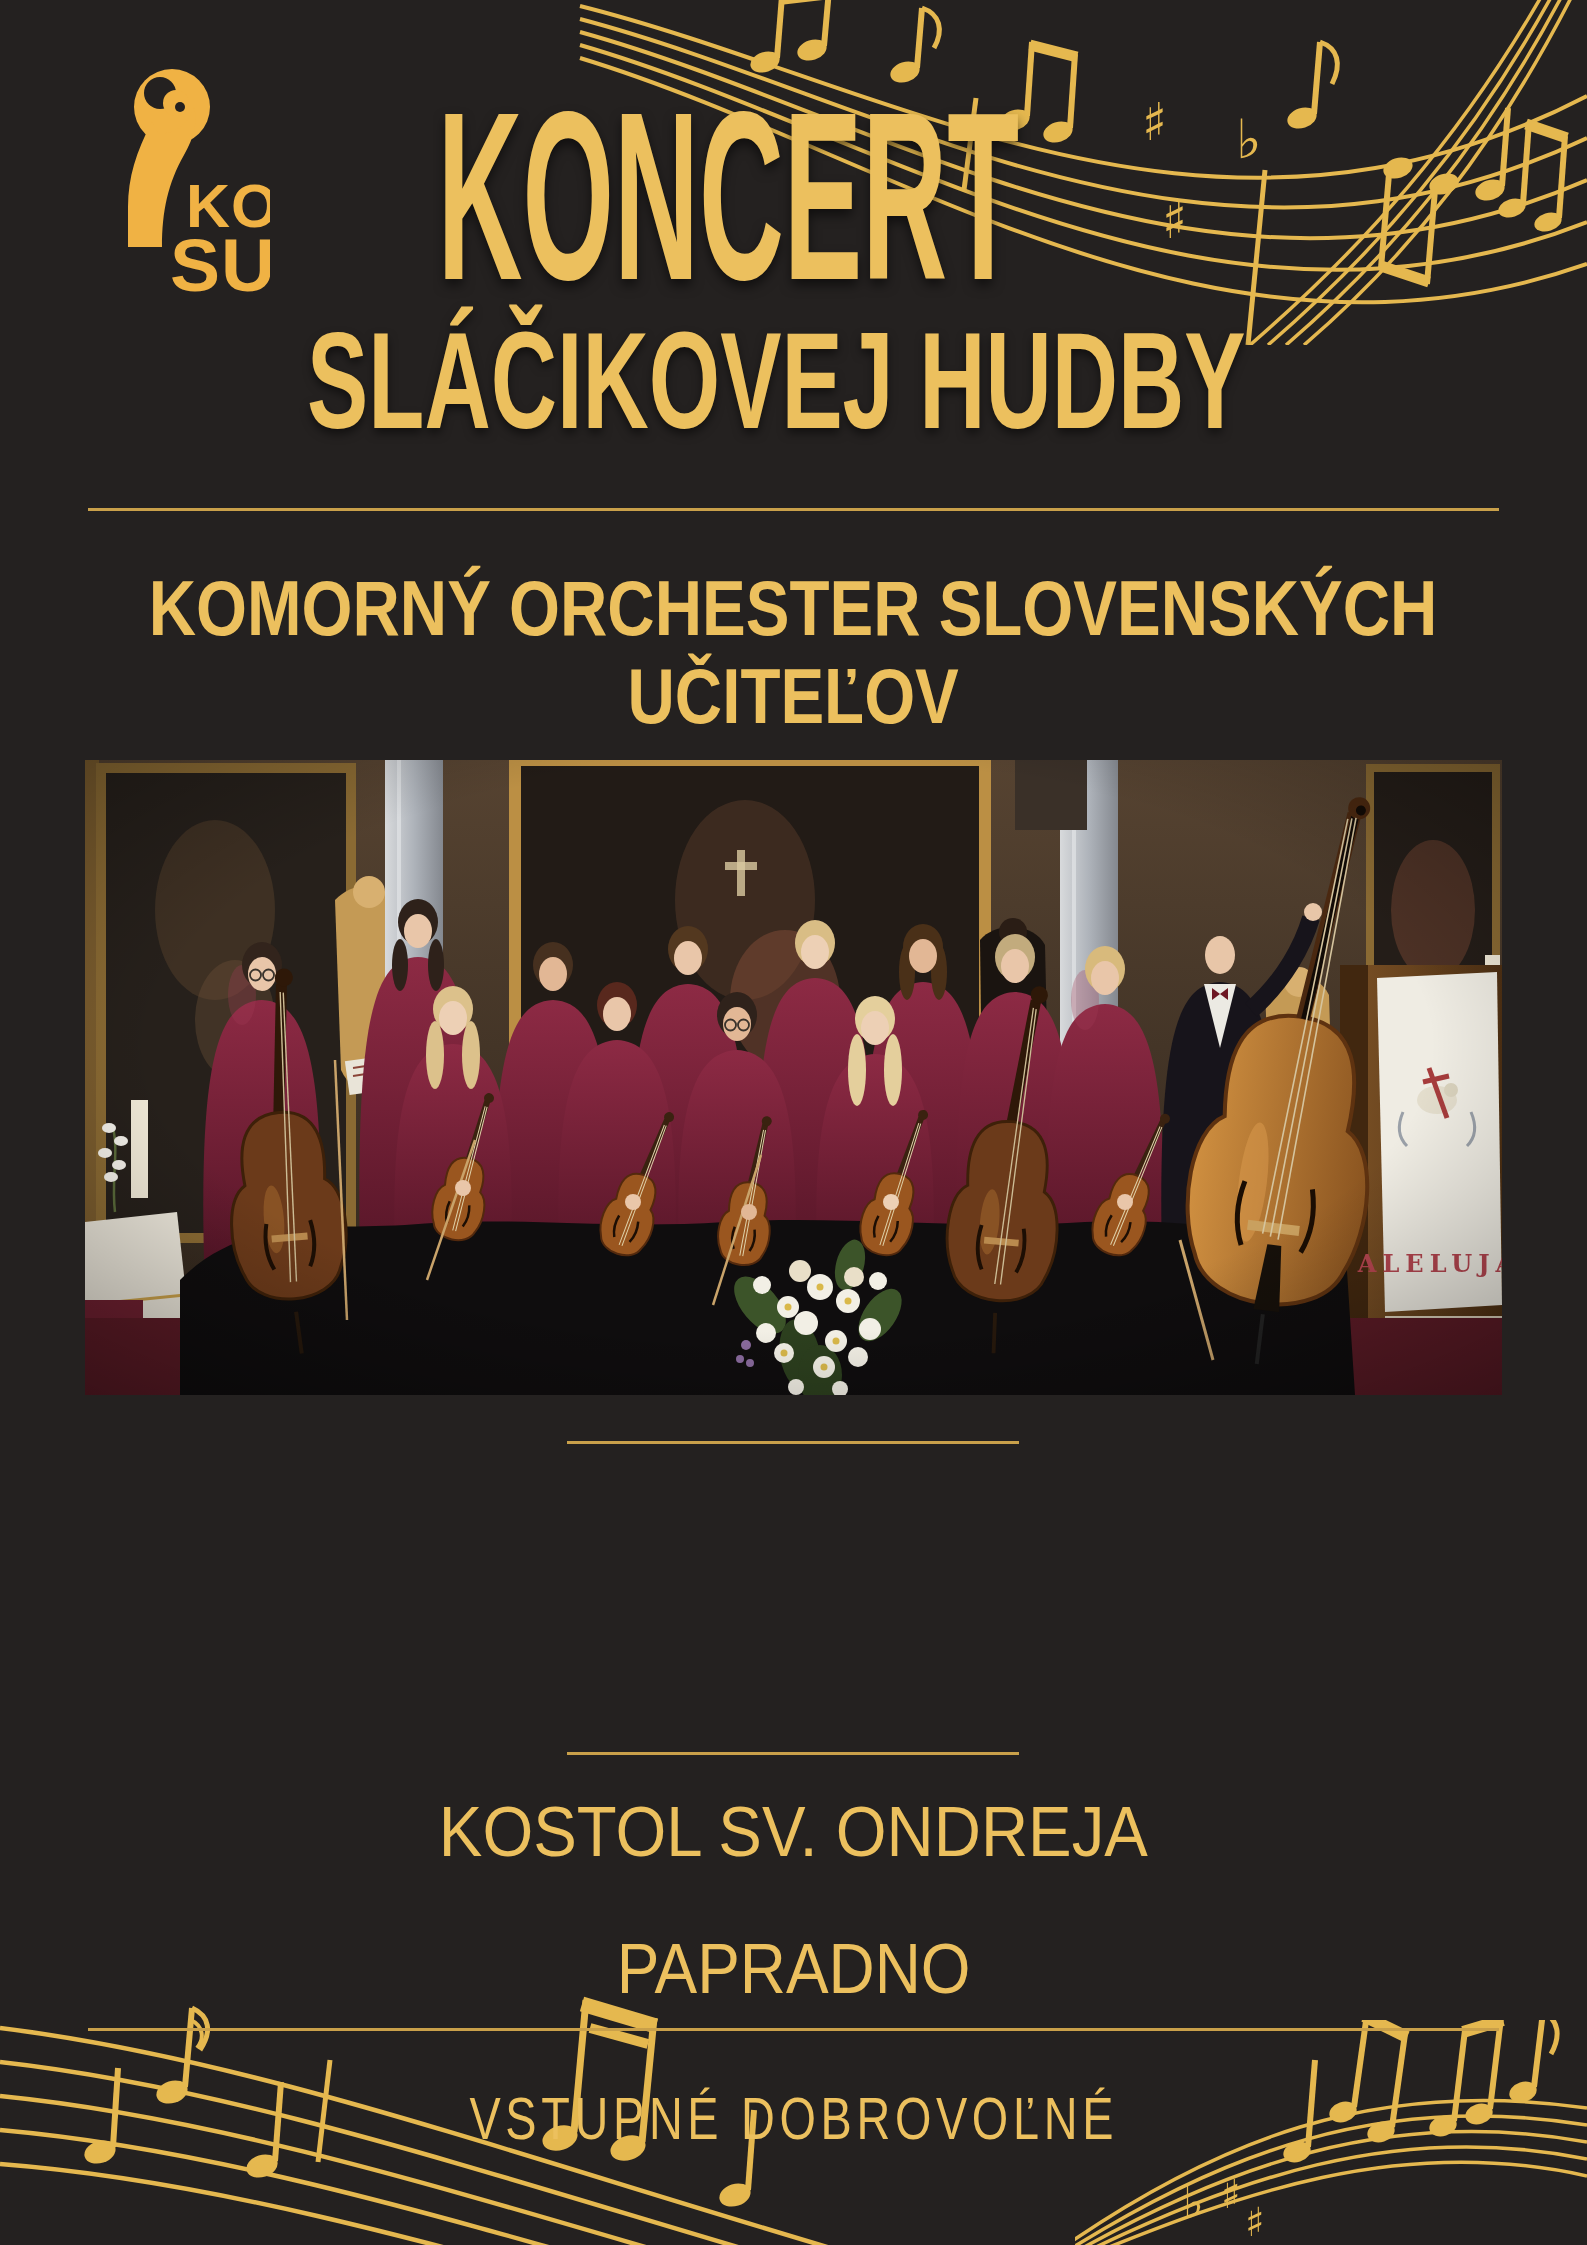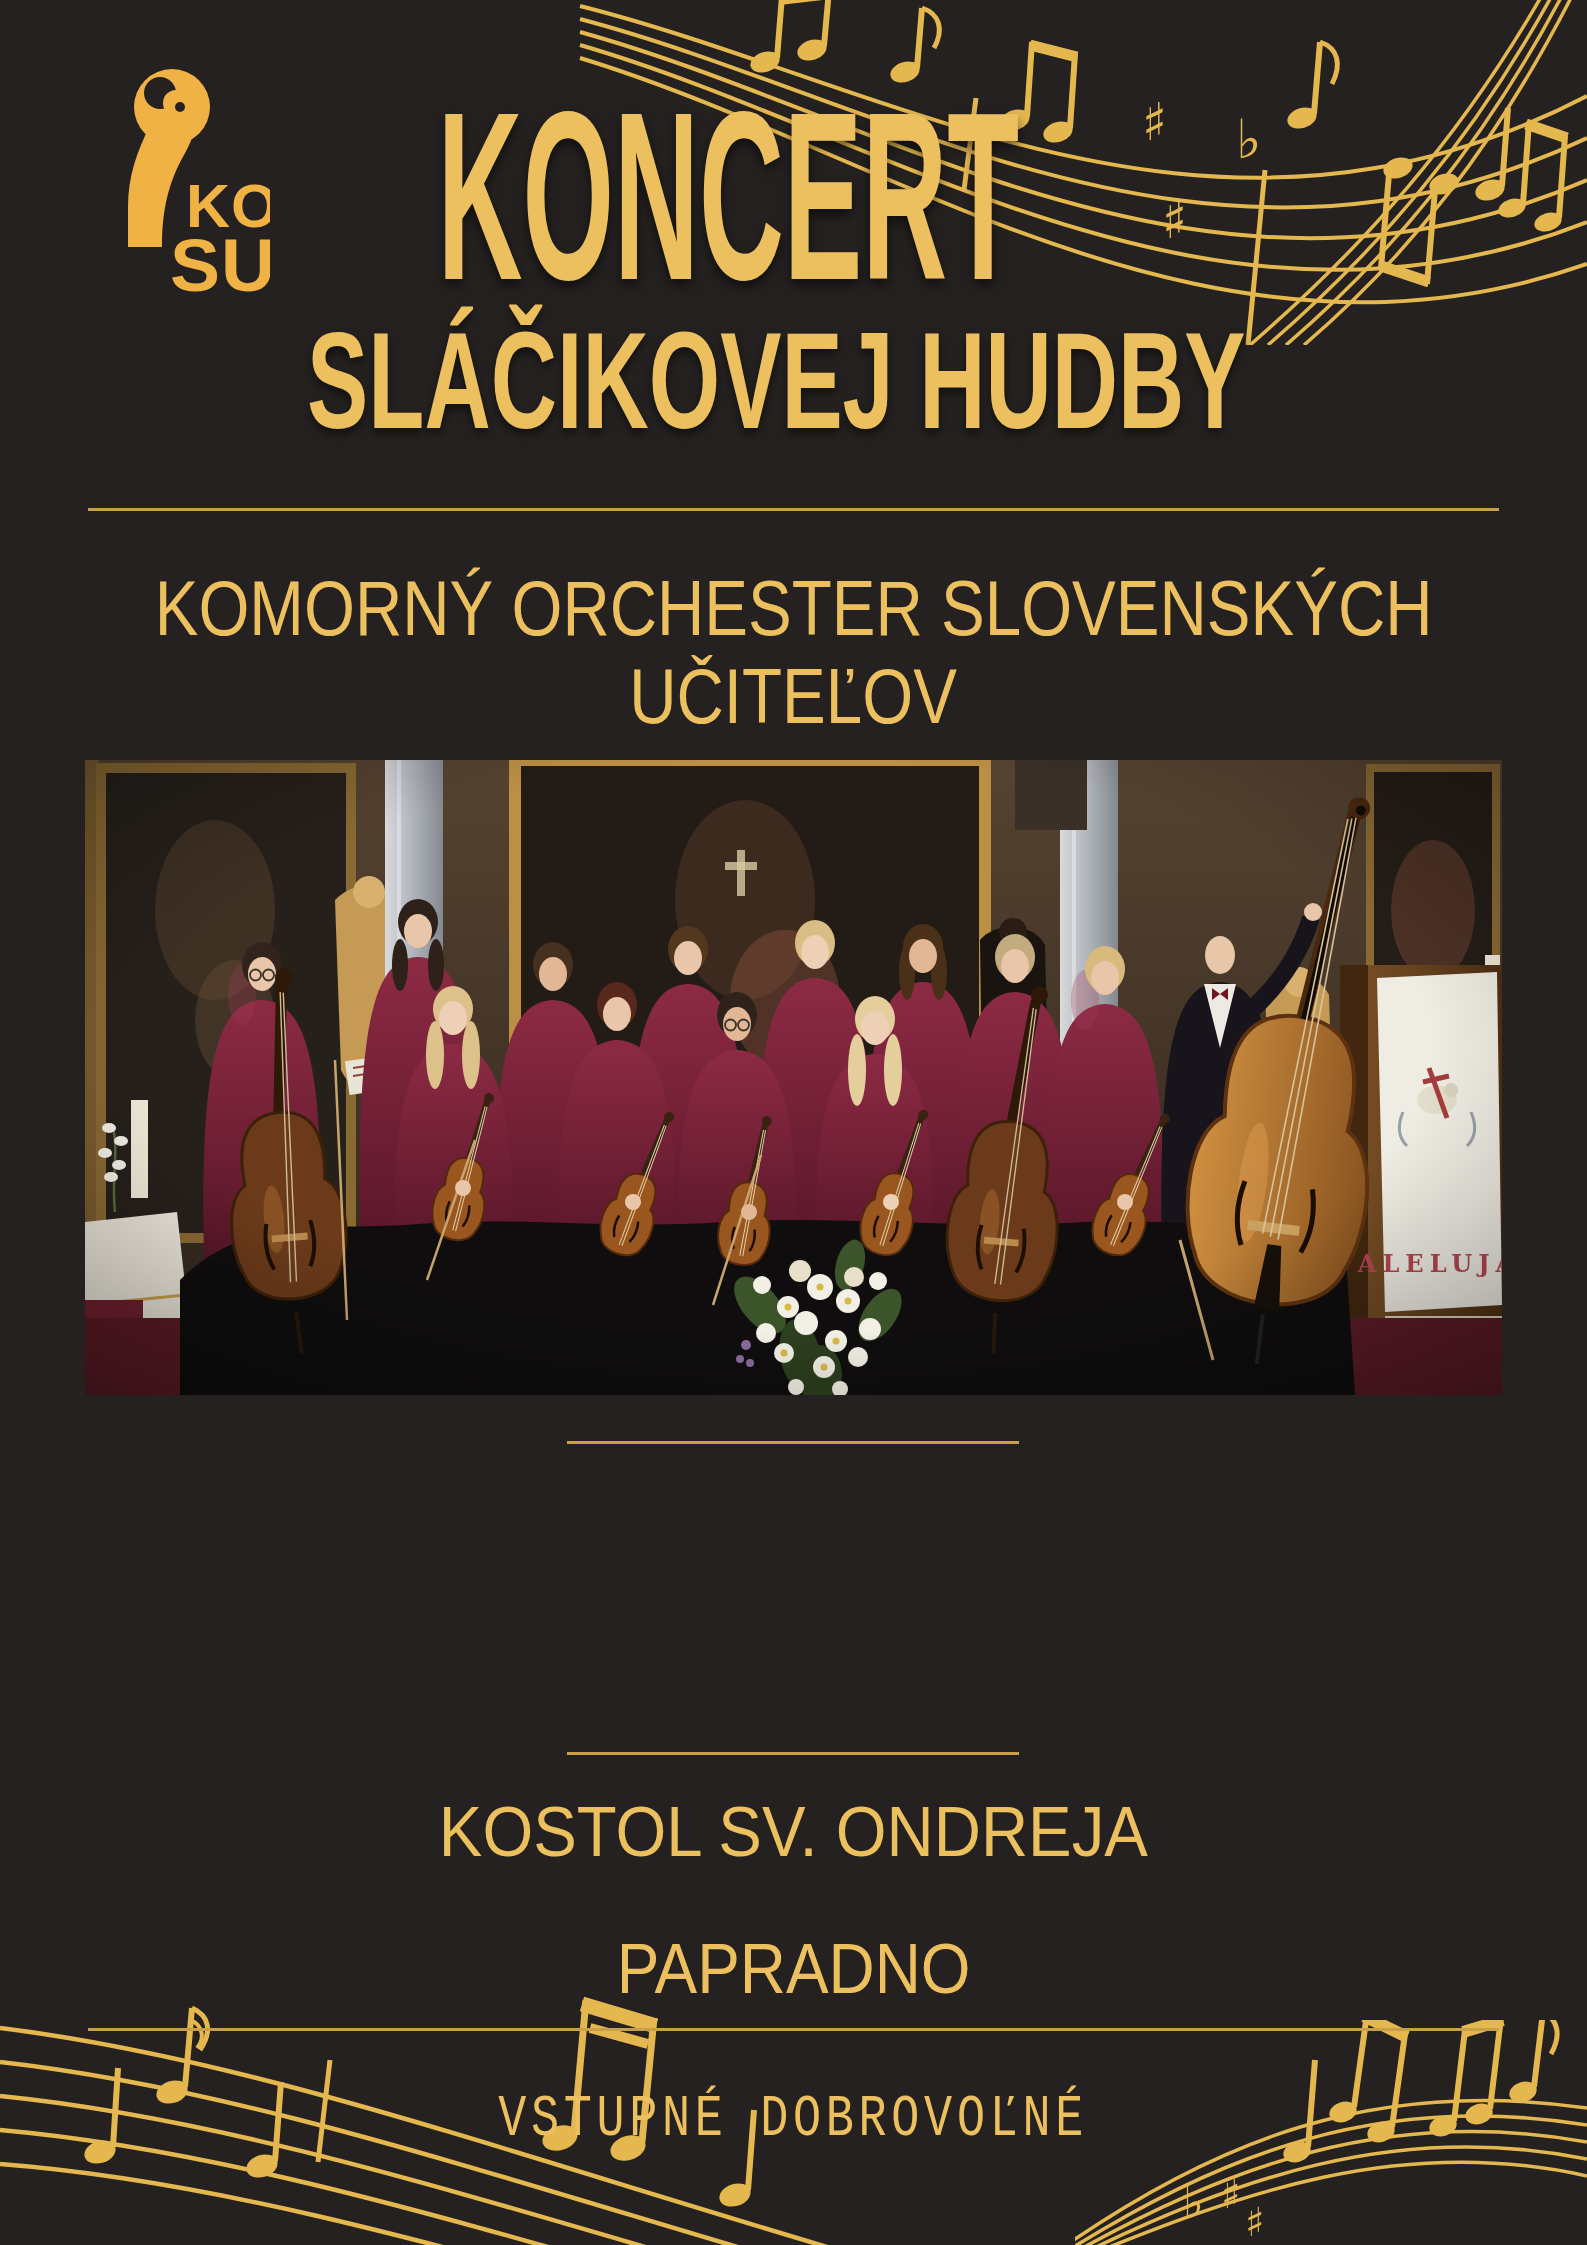--- a/index.html
+++ b/index.html
@@ -32,25 +32,25 @@
   .line{
     position:absolute;left:0;width:100%;
     text-align:center;color:var(--gold_text);
     white-space:nowrap;line-height:1;z-index:2;
   }
   .line>span{display:inline-block;transform:scaleX(var(--sx,1));}
   .title{top:76px;left:-65px;font-size:240px;font-weight:bold;--sx:.49;
          text-shadow:0 6px 16px rgba(0,0,0,.55);}
   .subtitle{top:312px;left:-17px;font-size:137px;font-weight:bold;--sx:.67;
          text-shadow:0 5px 12px rgba(0,0,0,.5);}
-  .org{top:564px;font-size:78px;font-weight:normal;--sx:.84;line-height:88px;}
+  .org{top:564px;font-size:78px;font-weight:bold;--sx:.84;line-height:88px;}
   .date-block{top:1500px;font-size:99px;font-weight:bold;--sx:.85;line-height:97px;}
   .venue{top:1796px;font-size:71px;--sx:.92;}
   .town{top:1933px;font-size:71px;--sx:.90;}
-  .admission{top:2089px;font-size:60px;--sx:.78;letter-spacing:.10em;font-family:Liberation Mono, monospace;}
+  .admission{top:2089px;font-size:60px;--sx:.78;letter-spacing:.10em;}
   .rule{position:absolute;height:3px;background:var(--gold_line);z-index:2;}
   .rule-1{top:508px;left:88px;width:1411px;}
   .rule-2{top:1441px;left:567px;width:452px;}
   .rule-3{top:1752px;left:567px;width:452px;}
   .rule-4{top:2028px;left:88px;width:1411px;}
   .photo-frame{position:absolute;left:85px;top:760px;width:1417px;height:635px;z-index:2;}
   .photo-frame svg{display:block;width:100%;height:100%;}
   .banner-text{fill:var(--banner_red);font-family:"DejaVu Serif","Liberation Serif",serif;
                font-weight:bold;letter-spacing:6px;font-size:24px;}
 </style>

